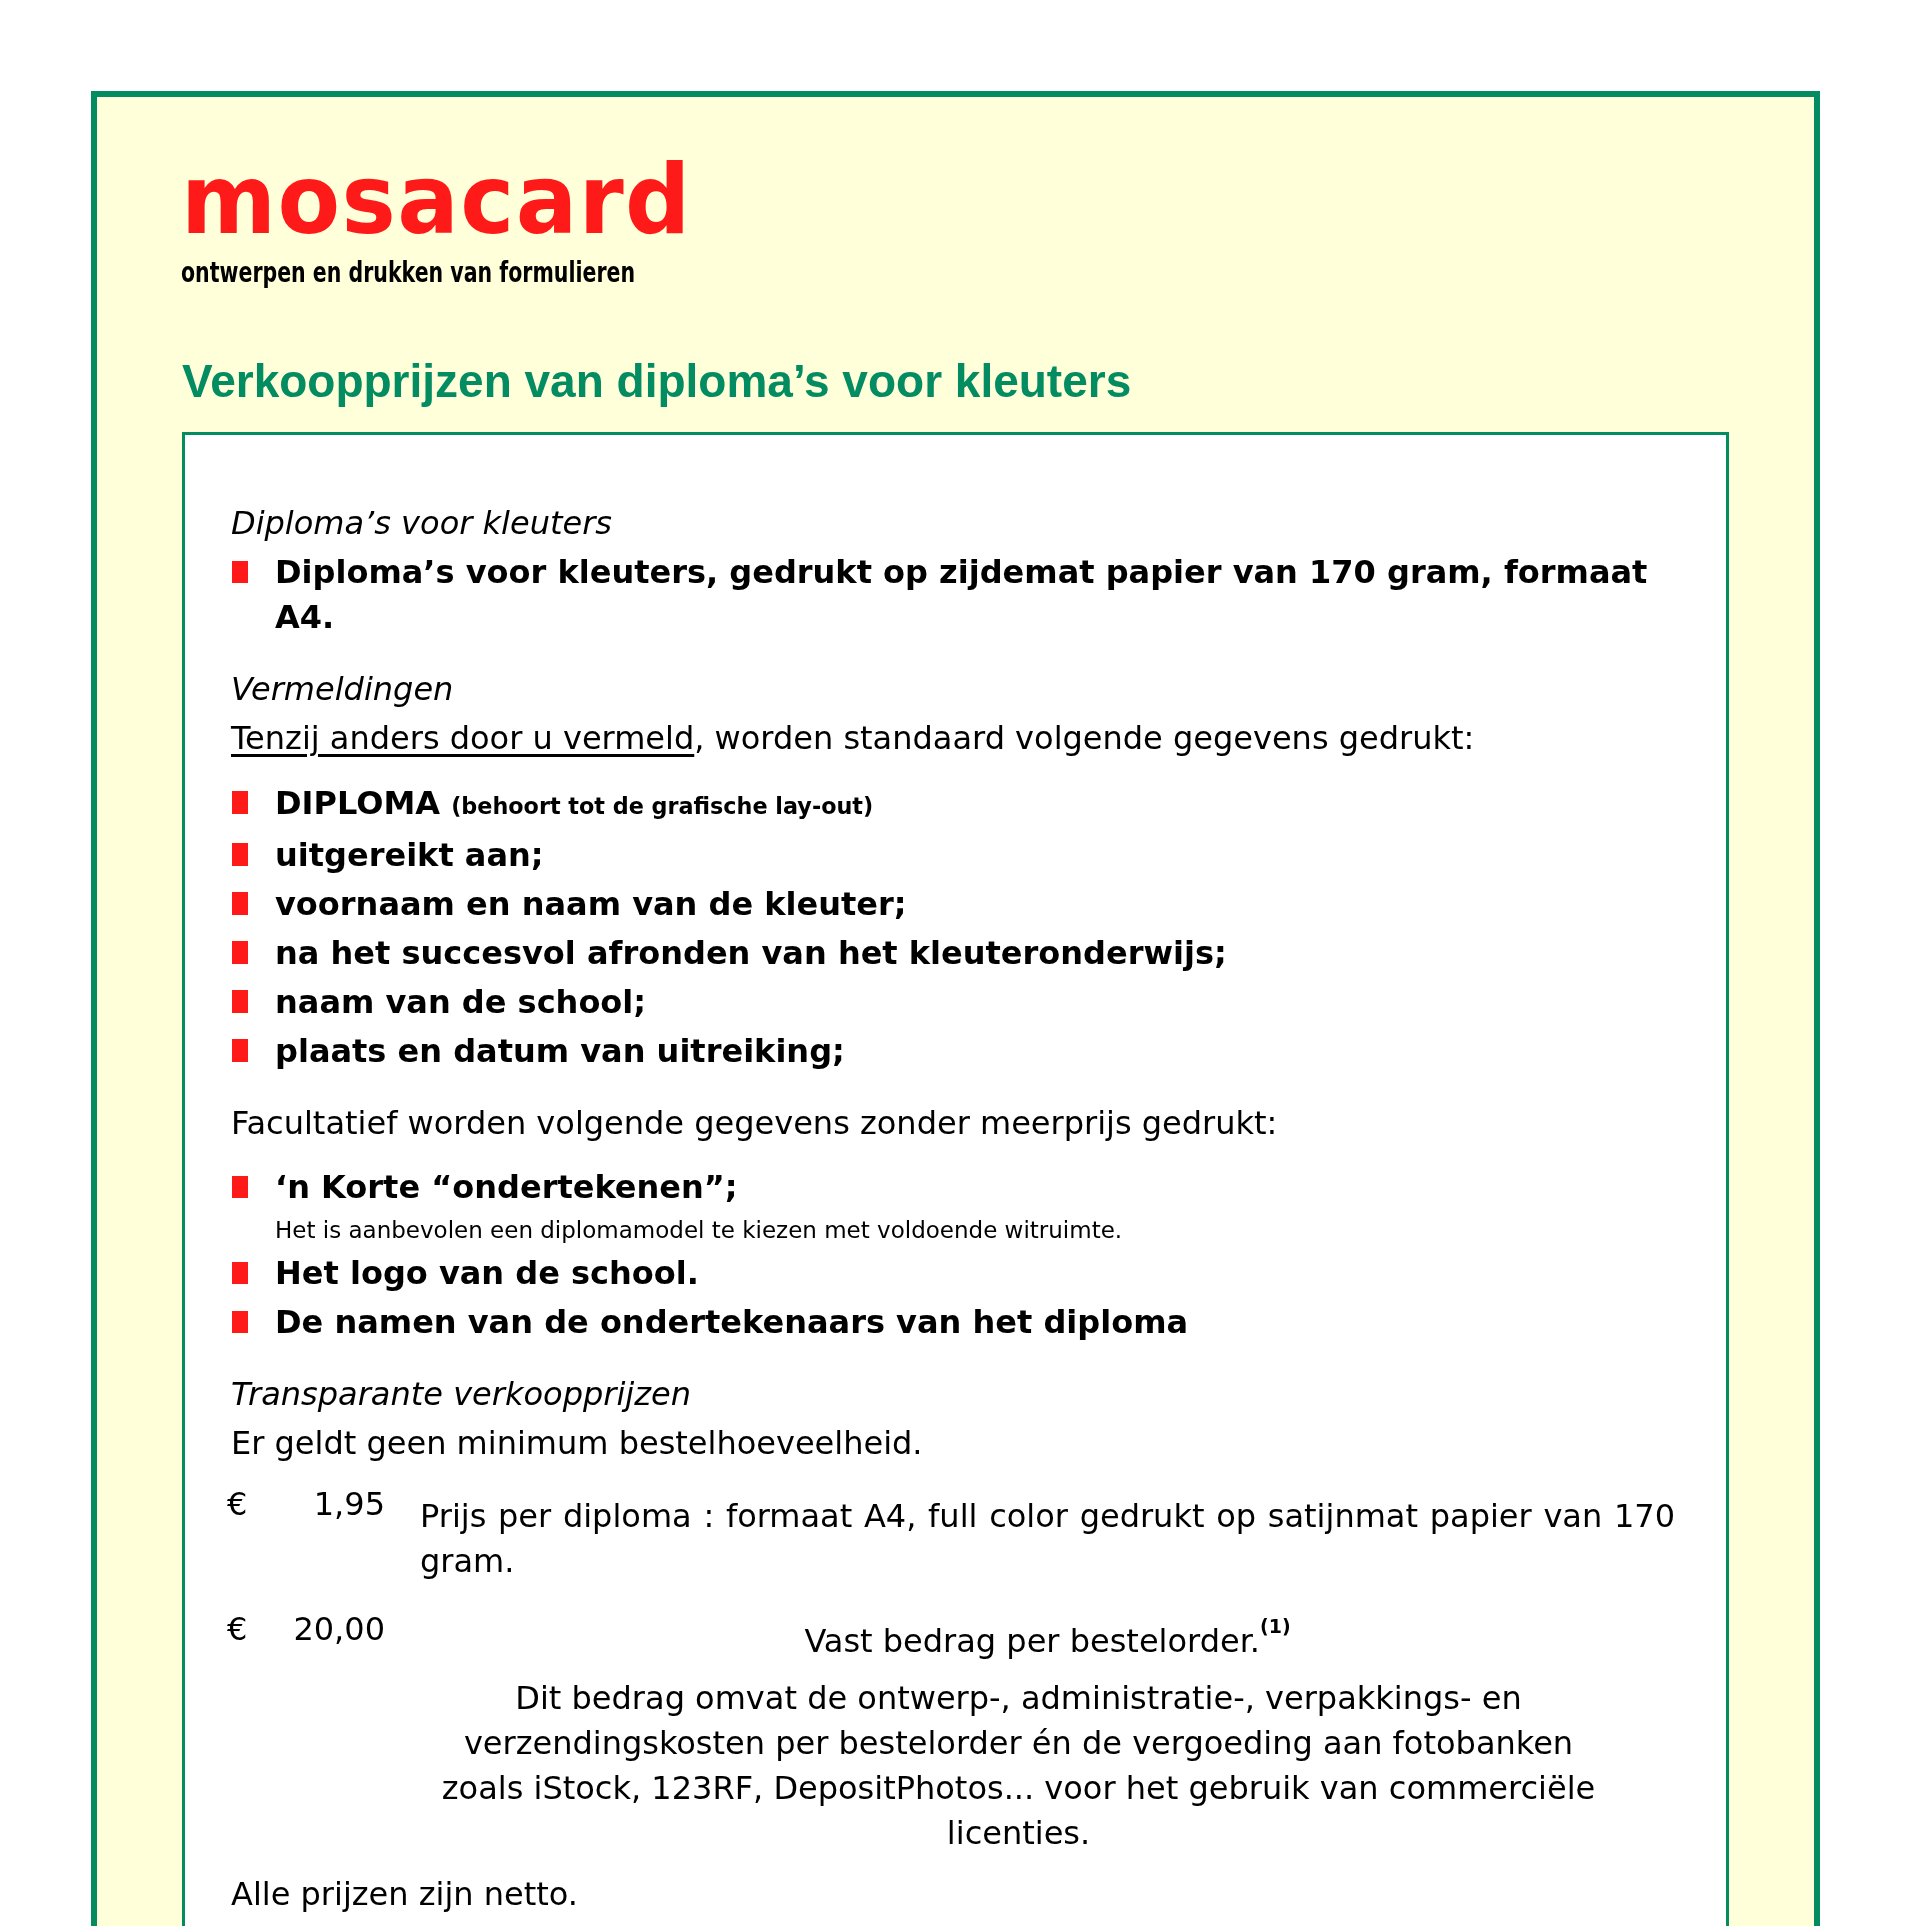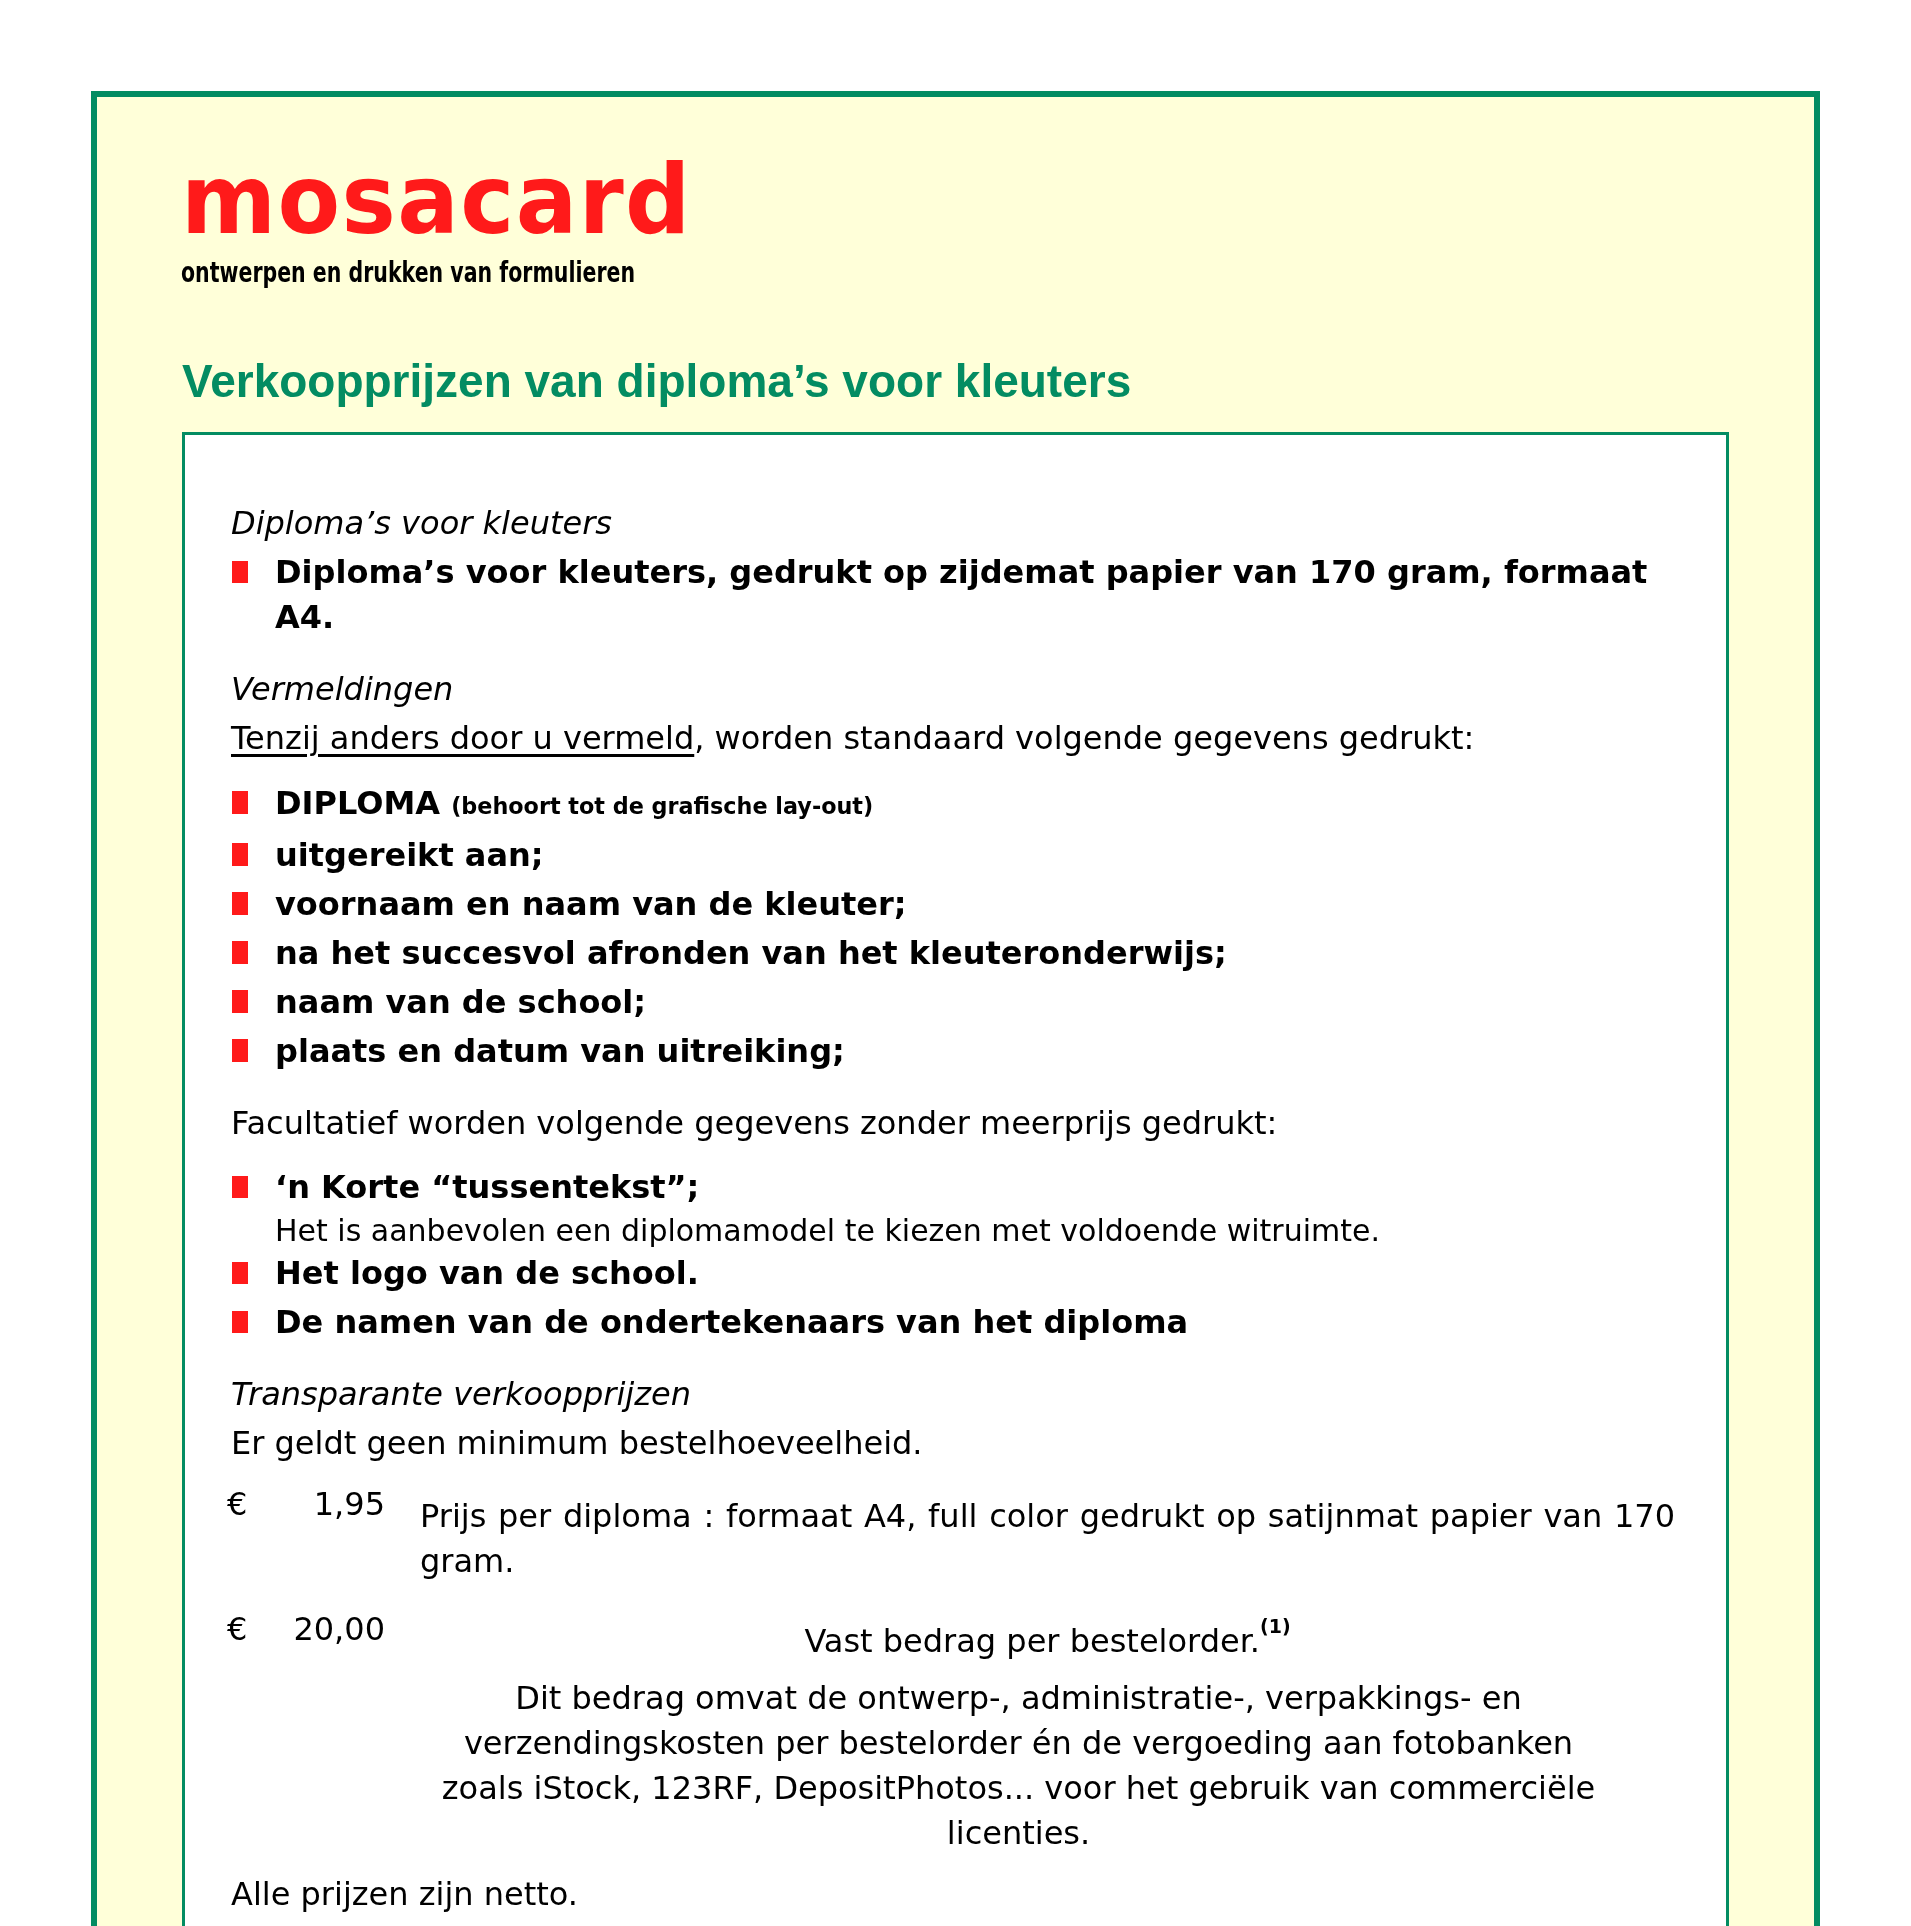--- a/index.html
+++ b/index.html
@@ -15,21 +15,21 @@
               transform:scaleX(0.72); transform-origin:left; display:block; white-space:nowrap; }
   .page-title { position:absolute; left:182px; top:356px; color:#038c62; font-family:"Liberation Sans", sans-serif;
                 font-weight:bold; font-size:46px; line-height:1.1; white-space:nowrap; }
   .box { position:absolute; left:182px; top:432px; width:1547px; height:2109px; box-sizing:border-box;
          border:3.5px solid #038c62; background:#ffffff; }
   .content { position:absolute; left:227px; top:497px; width:1460px; font-size:32px; line-height:45px; }
   .content p { margin:4px; }
   .sec-h { font-style:italic; margin:0; }
   .bullet { position:relative; padding-left:44px; margin:0;font-weight:bold; }
   .bullet::before { content:""; position:absolute; left:0.8px; top:10.8px; width:16.6px; height:22.3px; background:#ff1a1a; }
-  .note { font-size:30px; line-height:33px; padding-left:44px; text-align:justify; }
+  .note { font-size:23px; line-height:33px; padding-left:44px; text-align:justify; }
   .small { font-size:22.3px; }
   .u { text-decoration:underline; text-decoration-thickness:3.1px; text-underline-offset:5.4px; }
   .gap-s { height:11.6px; }
   .gap-m { height:19px; }
   .price-row { display:flex; margin:0; }
   .price-amt { width:181px; flex:none; display:flex; justify-content:space-between; padding-right:23px; box-sizing:border-box; }
   .price-desc { flex:1; text-align:justify; }
   .price-desc p { margin:12px; }
   sup { font-size:19px; font-weight:bold; line-height:0; vertical-align:top; position:relative; top:7px; }
 </style>
@@ -59,21 +59,21 @@
   <div class="gap-s"></div>
   <p class="bullet"><span>DIPLOMA</span> <span class="small">(behoort tot de grafische lay-out)</span></p>
   <p class="bullet">uitgereikt aan;</p>
   <p class="bullet">voornaam en naam van de kleuter;</p>
   <p class="bullet">na het succesvol afronden van het kleuteronderwijs;</p>
   <p class="bullet">naam van de school;</p>
   <p class="bullet">plaats en datum van uitreiking;</p>
   <div class="gap-m"></div>
   <p>Facultatief worden volgende gegevens zonder meerprijs gedrukt:</p>
   <div class="gap-s"></div>
-  <p class="bullet">‘n Korte “tussentekst”;</p>
+  <p class="bullet">‘n Korte “ondertekenen”;</p>
   <p class="note">Het is aanbevolen een diplomamodel te kiezen met voldoende witruimte.</p>
   <p class="bullet">Het logo van de school.</p>
   <p class="bullet">De namen van de ondertekenaars van het diploma</p>
 
   <div class="gap-m"></div>
 
   <p class="sec-h">Transparante verkoopprijzen</p>
   <p>Er geldt geen minimum bestelhoeveelheid.</p>
   <div class="gap-s"></div>
   <div class="price-row">

